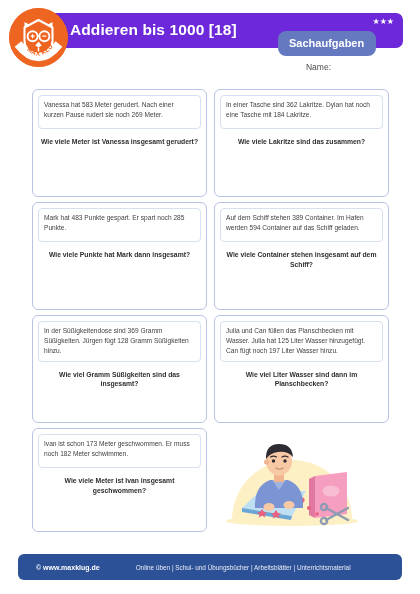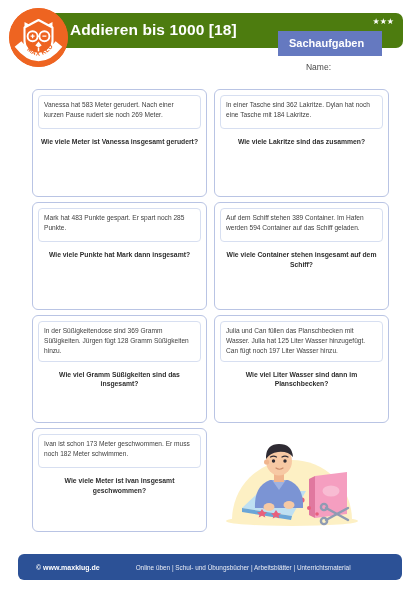--- a/index.html
+++ b/index.html
@@ -22,21 +22,21 @@
     height: 594px;
   }
 
   
   .header-bar {
     position: absolute;
     left: 43px;
     top: 13px;
     width: 360px;
     height: 35px;
-    background: #4d7c0f;
+    background: #6d28d9;
     border-radius: 7px;
   }
   .header-title {
     position: absolute;
     left: 27px;
     top: 8px;
     font-size: 15.5px;
     font-weight: bold;
     color: #ffffff;
     letter-spacing: .1px;
@@ -51,22 +51,22 @@
     letter-spacing: 0px;
   }
   .badge {
     position: absolute;
     left: 278px;
     top: 31px;
     background: #6579c0;
     color: #ffffff;
     font-size: 11px;
     font-weight: bold;
-    padding: 6px 18px 7px 11px;
-    border-radius: 0;
+    padding: 6px 12px 7px 11px;
+    border-radius: 8px;
     white-space: nowrap;
   }
 
   
   .logo {
     position: absolute;
     left: 9px;
     top: 8px;
     width: 59px;
     height: 59px;

